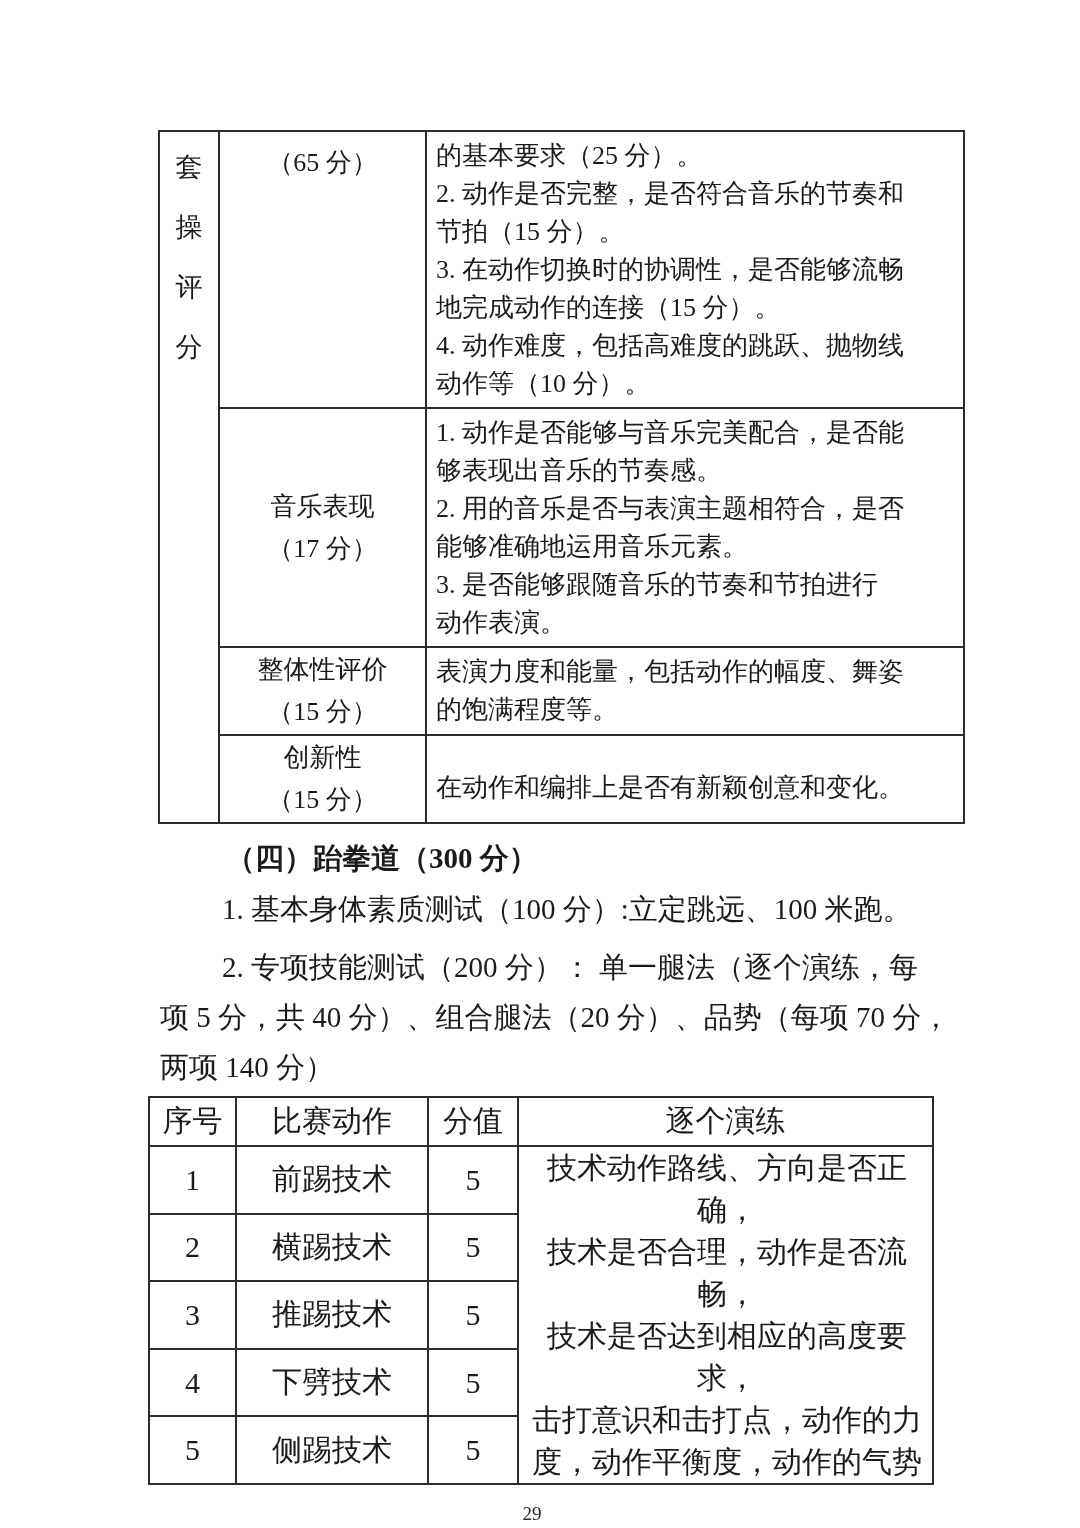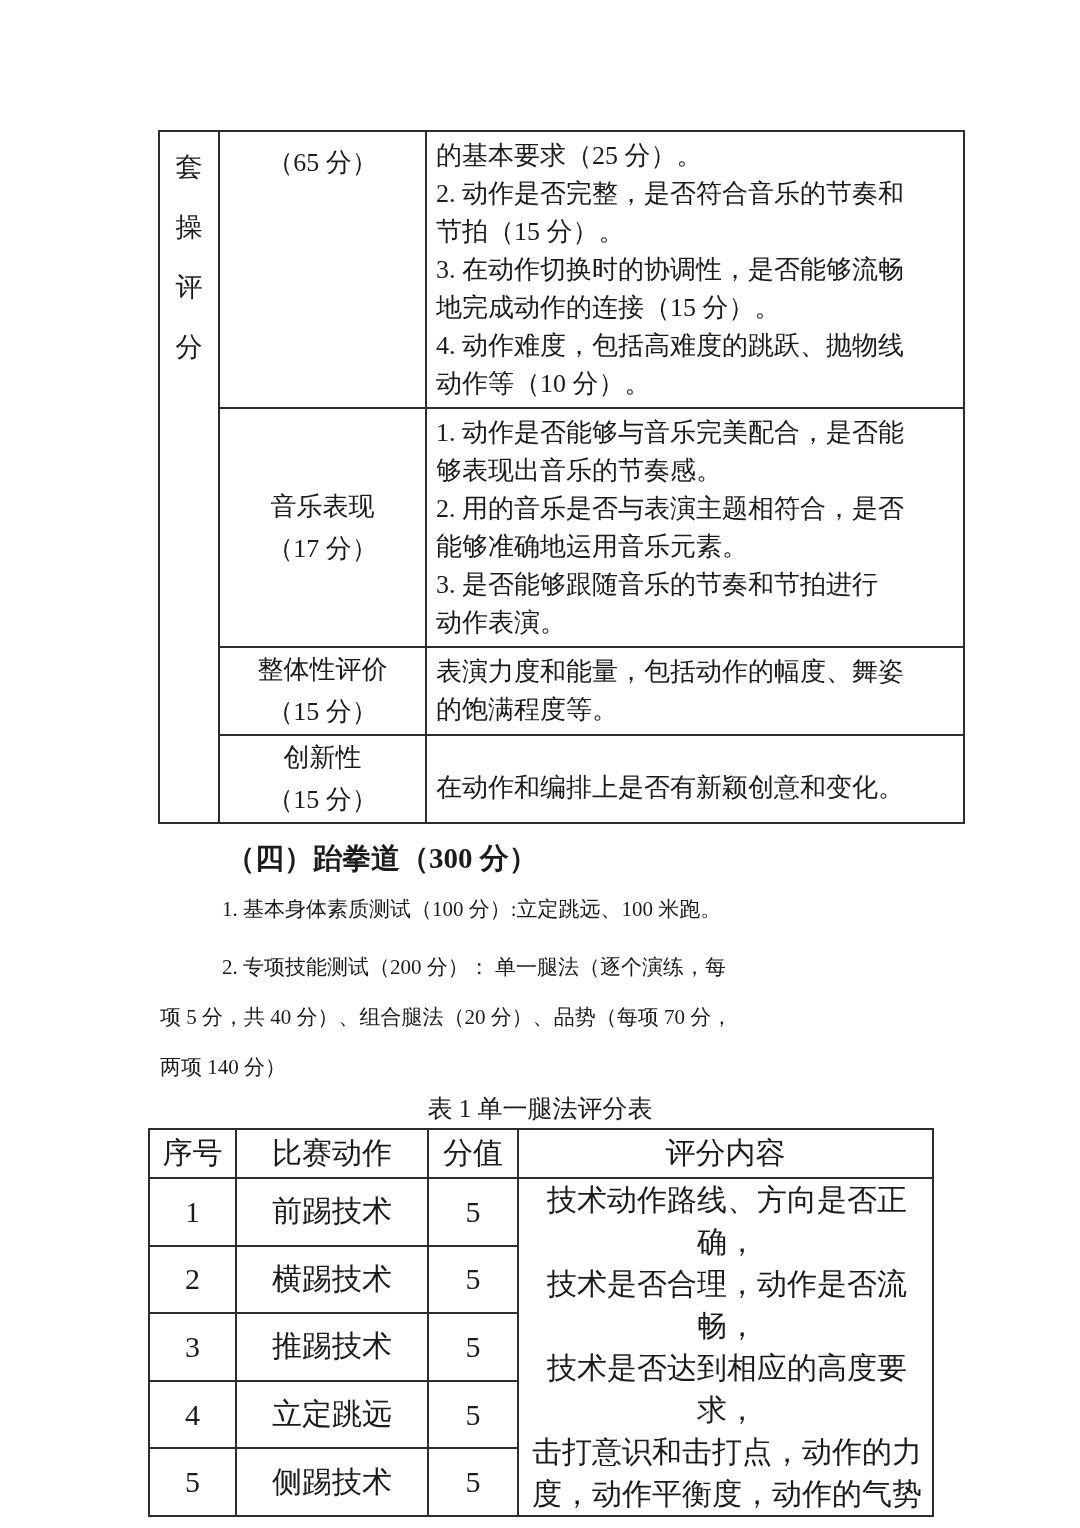--- a/index.html
+++ b/index.html
@@ -16,21 +16,21 @@
   .routine-table td{border:2px solid #2d2d2d;overflow:hidden;}
   .group-cell{width:60px;vertical-align:top;text-align:center;padding-top:22px;font-size:27px;}
   .vchar{margin-bottom:33px;line-height:27px;}
   .cat-cell{width:207px;text-align:center;font-size:26px;line-height:42px;white-space:pre-line;vertical-align:middle;}
   .cat-top{vertical-align:top;padding-top:10px;}
   .content-cell{width:538px;font-size:26px;line-height:38px;white-space:pre-line;vertical-align:top;padding:5px 6px 4px 9px;text-align:left;}
   .content-mid{vertical-align:middle;padding-top:17px;padding-bottom:0;}
 
   
   .section-heading{margin:16px 0 0 226px;font-size:29px;font-weight:700;line-height:36px;}
-  .para{margin:8px 0 0 160px;width:802px;font-size:21px;line-height:50px;white-space:pre-line;}
+  .para{margin:8px 0 0 160px;width:802px;font-size:29px;line-height:50px;white-space:pre-line;}
   .para-indent{text-indent:62px;}
   .caption{margin:2px 0 0 0;width:1080px;text-align:center;font-size:25px;line-height:30px;}
 
   
   .kick-table{margin:4px 0 0 148px;width:784px;}
   .kick-table th,.kick-table td{border:2px solid #2d2d2d;font-size:30px;font-weight:400;overflow:hidden;}
   .kick-table th{height:45px;text-align:center;}
   .kick-table td{height:50px;text-align:center;}
   .col-no{width:87px;}
   .col-action{width:192px;}
@@ -91,35 +91,34 @@
       </tr>
     </tbody>
   </table>
 
   <div class="section-heading">（四）跆拳道（300 分）</div>
   <div class="para para-indent">1. 基本身体素质测试（100 分）:立定跳远、100 米跑。</div>
   <div class="para para-indent">2. 专项技能测试（200 分）： 单一腿法（逐个演练，每
 项 5 分，共 40 分）、组合腿法（20 分）、品势（每项 70 分，
 两项 140 分）</div>
 
-  <div class="caption">表 1 单一腿法评分表</div>
 
   <table class="kick-table">
     <colgroup>
       <col class="col-no">
         <col class="col-action">
         <col class="col-score">
         <col class="col-criteria">
     </colgroup>
     <thead>
       <tr>
         <th>序号</th>
         <th>比赛动作</th>
         <th>分值</th>
-        <th>评分内容</th>
+        <th>逐个演练</th>
       </tr>
     </thead>
     <tbody>
       <tr>
         <td>1</td>
         <td>前踢技术</td>
         <td>5</td>
         <td class="criteria-cell" rowspan="5">技术动作路线、方向是否正确，
 技术是否合理，动作是否流畅，
 技术是否达到相应的高度要求，
@@ -131,21 +130,21 @@
         <td>横踢技术</td>
         <td>5</td>
       </tr>
       <tr>
         <td>3</td>
         <td>推踢技术</td>
         <td>5</td>
       </tr>
       <tr>
         <td>4</td>
-        <td>立定跳远</td>
+        <td>下劈技术</td>
         <td>5</td>
       </tr>
       <tr>
         <td>5</td>
         <td>侧踢技术</td>
         <td>5</td>
       </tr>
     </tbody>
   </table>
 

